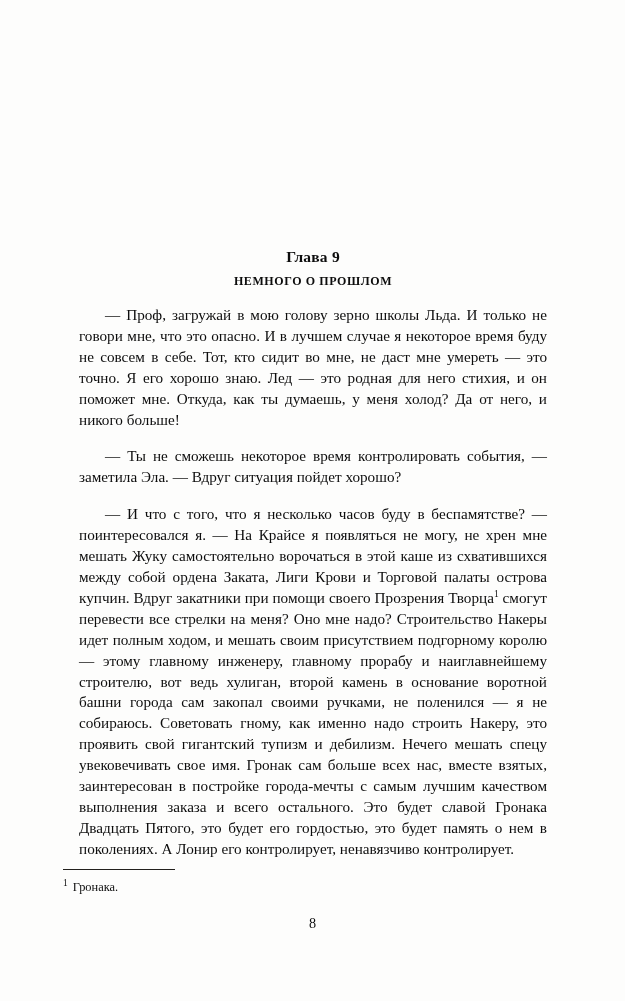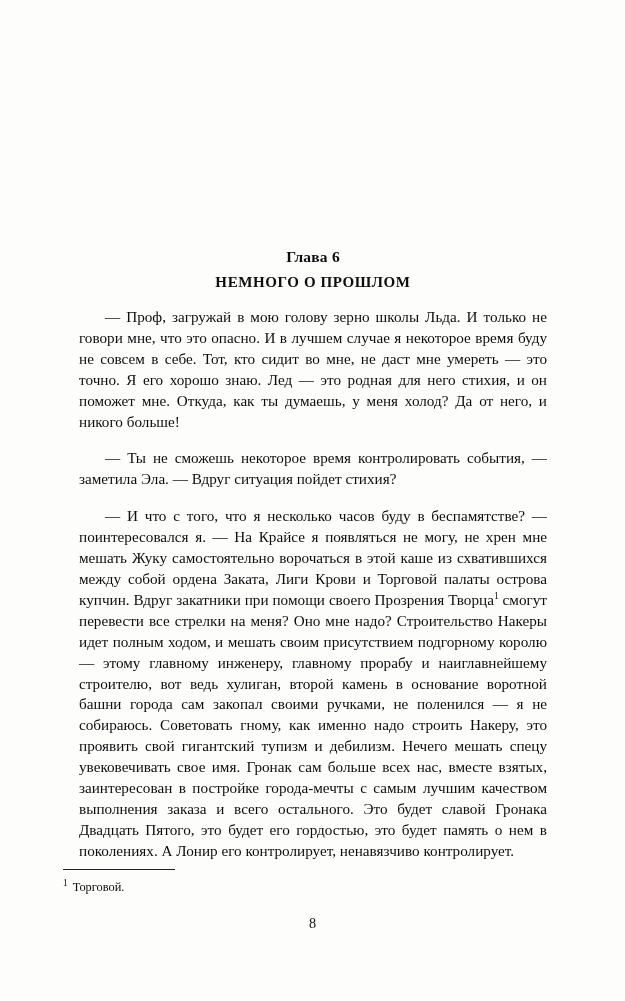--- a/index.html
+++ b/index.html
@@ -29,21 +29,21 @@
   .chapter-number {
     text-align: center;
     font-weight: bold;
     font-size: 15.5px;
     letter-spacing: 0.2px;
     margin: 0 0 6px 0;
   }
   .chapter-title {
     text-align: center;
     font-weight: bold;
-    font-size: 15px;
+    font-size: 12px;
     letter-spacing: 0.6px;
     margin: 8px 0 14px 0;
   }
   .body-text {
     font-size: 15.2px;
     line-height: 20.9px;
     text-align: justify;
     text-justify: inter-word;
     hyphens: manual;
     margin: 0;
@@ -89,31 +89,31 @@
     text-align: center;
     font-size: 14.2px;
   }
 </style>
 </head>
 <body>
 
 <div class="page">
 
   <div class="text-block">
-    <div class="chapter-number">Глава 6</div>
+    <div class="chapter-number">Глава 9</div>
     <div class="chapter-title">НЕМНОГО О ПРОШЛОМ</div>
 
     <div class="body-text">
       <p>— Проф, загружай в мою голову зерно школы Льда. И только не говори мне, что это опасно. И в лучшем случае я некоторое время буду не совсем в себе. Тот, кто сидит во мне, не даст мне умереть — это точно. Я его хорошо знаю. Лед — это родная для него стихия, и он поможет мне. Откуда, как ты думаешь, у меня холод? Да от него, и никого больше!</p>
-      <p>— Ты не сможешь некоторое время контролировать события, — заметила Эла. — Вдруг ситуация пойдет стихия?</p>
+      <p>— Ты не сможешь некоторое время контролировать события, — заметила Эла. — Вдруг ситуация пойдет хорошо?</p>
       <p><span>— И что с того, что я несколько часов буду в беспамятстве? — поинтересовался я. — На Крайсе я появляться не могу, не хрен мне мешать Жуку самостоятельно ворочаться в этой каше из схватившихся между собой ордена Заката, Лиги Крови и Торговой палаты острова купчин. Вдруг закатники при помощи своего </span><span class="italic">Прозрения Творца</span><sup class="fnref">1</sup><span> смогут перевести все стрелки на меня? Оно мне надо? Строительство Накеры идет полным ходом, и мешать своим присутствием подгорному королю — этому главному инженеру, главному прорабу и наиглавнейшему строителю, вот ведь хулиган, второй камень в основание воротной башни города сам закопал своими ручками, не поленился — я не собираюсь. Советовать гному, как именно надо строить Накеру, это проявить свой гигантский тупизм и дебилизм. Нечего мешать спецу увековечивать свое имя. Гронак сам больше всех нас, вместе взятых, заинтересован в постройке города-мечты с самым лучшим качеством выполнения заказа и всего остального. Это будет славой Гронака Двадцать Пятого, это будет его гордостью, это будет память о нем в поколениях. А Лонир его контролирует, ненавязчиво контролирует.</span></p>
     </div>
   </div>
 
   <div class="footnote-rule"></div>
 
   <div class="footnote">
-    <span class="fnum">1</span><span>Торговой.</span>
+    <span class="fnum">1</span><span>Гронака.</span>
   </div>
 
   <div class="page-number">8</div>
 
 </div>
 
 </body></html>

